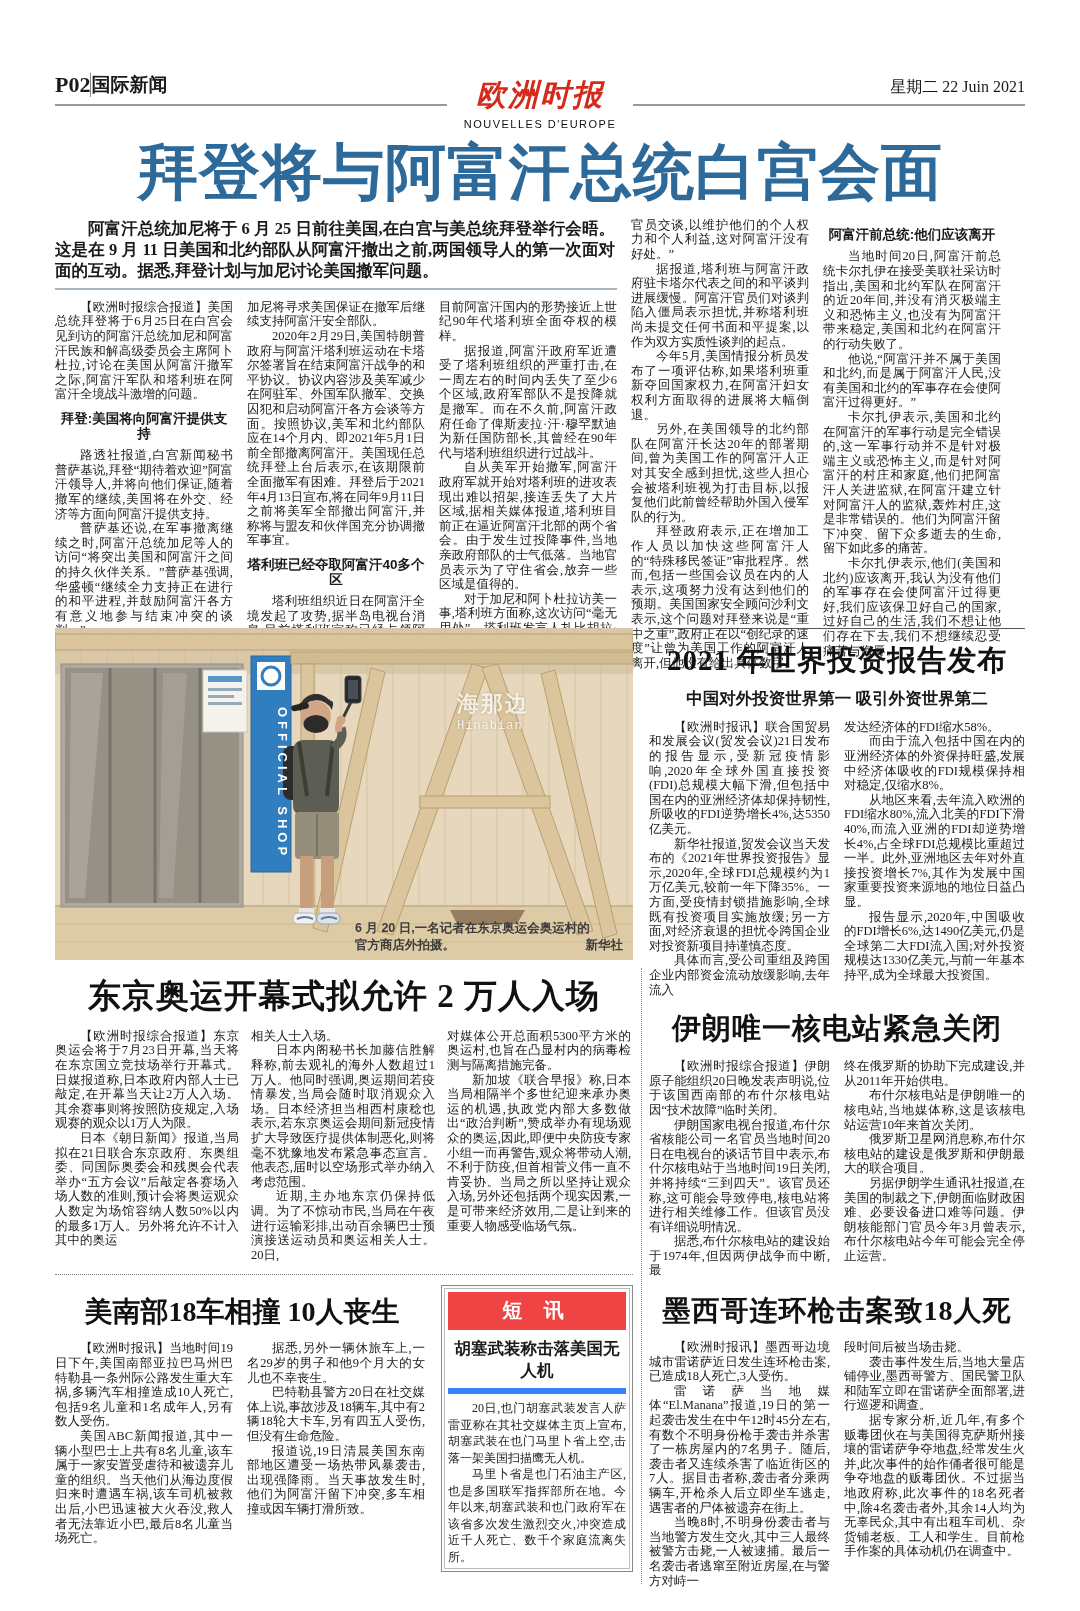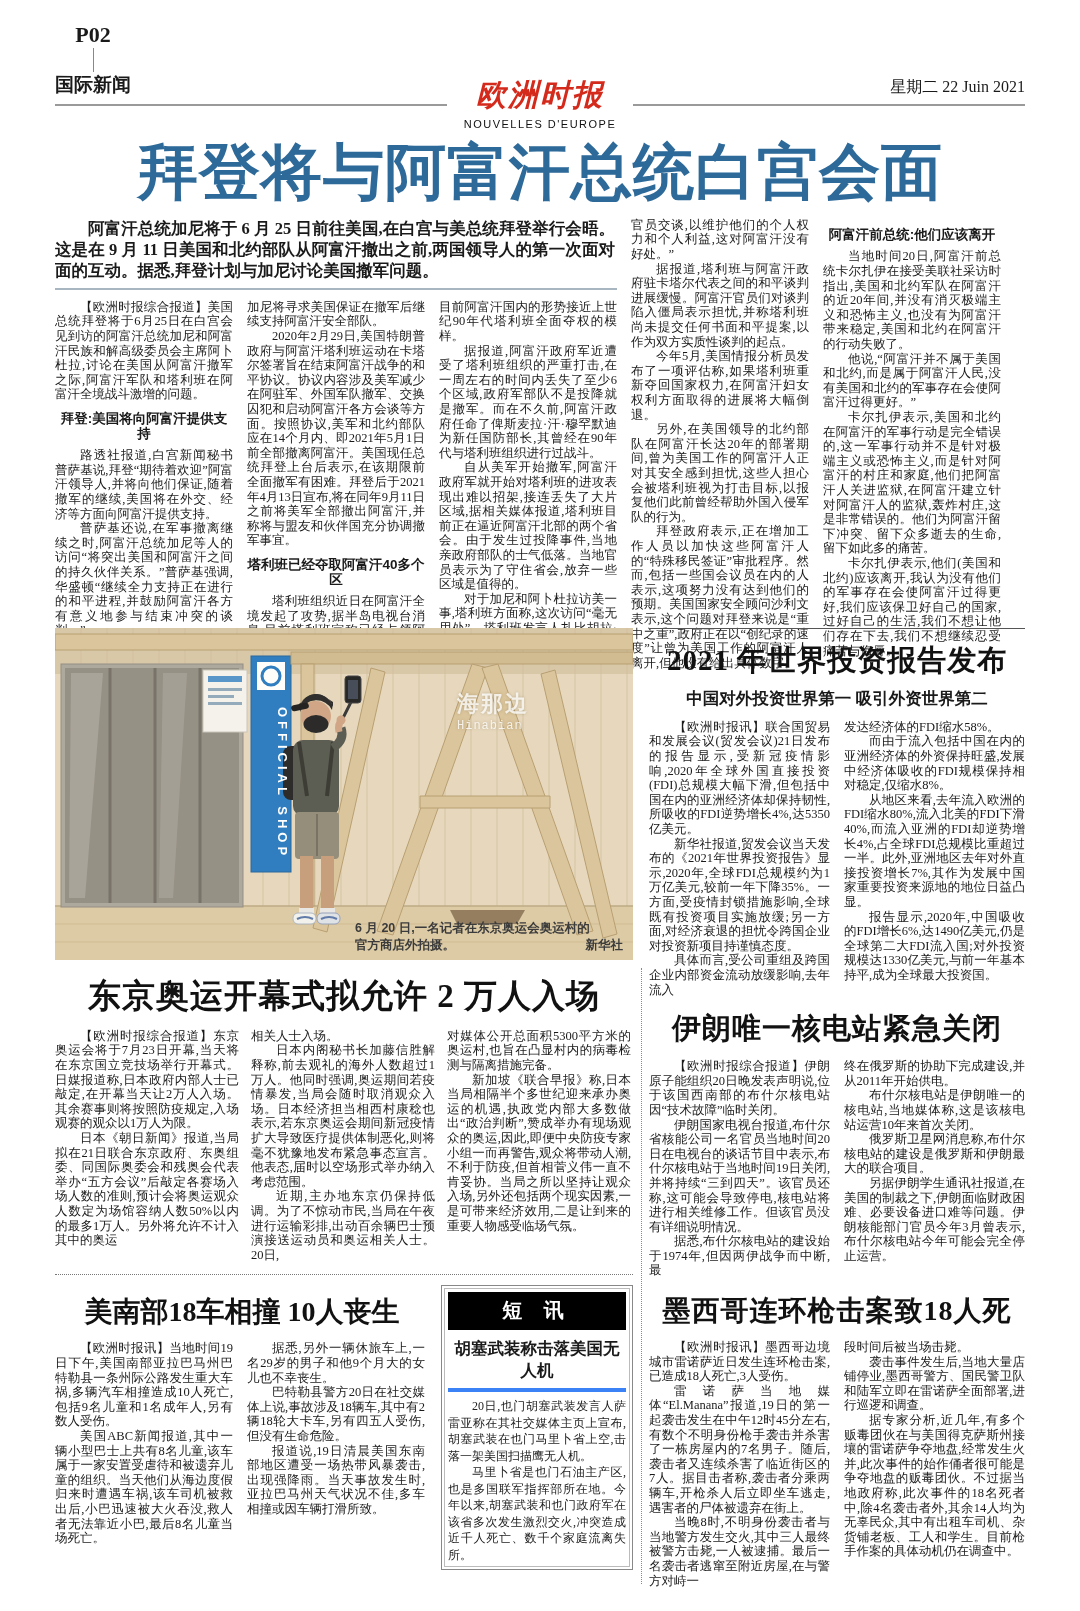--- a/index.html
+++ b/index.html
@@ -4,21 +4,21 @@
 <style>
   html,body{margin:0;padding:0;background:#fff;}
   .page{position:relative;width:1080px;height:1611px;margin:0 auto;background:#fff;overflow:hidden;
         font-family:"Liberation Serif","DejaVu Serif",serif;color:#1a1a1a;box-sizing:border-box;padding:50px 55px 0;}
 
   
   .header{position:relative;height:64px;}
   .hline{position:absolute;bottom:8px;height:2px;background:#9a9a9a;}
   .hline.l{left:0;width:392px;}
   .hline.r{right:0;width:392px;}
-  .h-left{position:absolute;left:0;bottom:16px;display:flex;align-items:center;flex-direction:column;}
+  .h-left{position:absolute;left:0;bottom:16px;display:flex;align-items:center;}
   .pageno{font-weight:bold;font-size:22px;}
   .h-div{width:1px;height:24px;background:#888;}
   .section-name{font-family:"Liberation Sans","DejaVu Sans",sans-serif;font-weight:bold;font-size:19px;}
   .h-right{position:absolute;right:0;bottom:16px;font-size:16px;}
   .logo{position:absolute;left:50%;transform:translateX(-50%);bottom:-16px;text-align:center;width:220px;}
   .logo-cn{color:#d42a1c;font-size:30px;font-weight:bold;font-style:italic;letter-spacing:2px;
            font-family:"Liberation Serif","DejaVu Serif",serif;}
   .logo-fr{font-family:"Liberation Sans","DejaVu Sans",sans-serif;font-size:11px;letter-spacing:1.5px;color:#111;margin-top:2px;}
 
   
@@ -77,23 +77,23 @@
   .tokyo .art-title{font-size:33px;letter-spacing:1px;}
   .dotted-hr{border:0;border-top:1px dotted #777;margin:12px 0 0;}
 
   .bottom-row{display:flex;gap:12px;margin-top:10px;}
   .crash{flex:1;}
   .crash .art-title{font-size:28px;margin:8px 0 10px;}
   .crash .cols2 .col{width:178px;}
 
   .briefs{flex:0 0 192px;border:1px solid #888;box-shadow:inset 0 0 0 2px #fff,inset 0 0 0 3px #bbb;
           padding:6px;box-sizing:border-box;background:#fff;}
-  .briefs-head{background:#000000;color:#fff;text-align:center;font-size:20px;font-weight:bold;
+  .briefs-head{background:#ef4444;color:#fff;text-align:center;font-size:20px;font-weight:bold;
                letter-spacing:8px;padding:5px 0 6px;font-family:"Liberation Sans","DejaVu Sans",sans-serif;}
-  .briefs-title{font-weight:bold;font-size:16.5px;text-align:center;margin:8px 0 6px;border-bottom:4px solid #3b82f6;
+  .briefs-title{font-weight:bold;font-size:16.5px;text-align:center;margin:8px 0 6px;border-bottom:6px solid #3b82f6;
                 padding-bottom:6px;font-family:"Liberation Sans","DejaVu Sans",sans-serif;}
   .briefs p{margin:0;font-size:12px;line-height:16.5px;text-align:justify;text-indent:2em;color:#222;}
 
   .iran .art-title{font-size:29px;margin:12px 0 10px;letter-spacing:1px;}
   .mexico .art-title{font-size:28px;margin:14px 0 10px;letter-spacing:1px;}
   .lower-right .cols2 .col{width:181px;}
 </style>
 </head>
 <body>
 
@@ -262,21 +262,21 @@
         <section class="crash">
           <h2 class="art-title">美南部18车相撞  10人丧生</h2>
           <div class="cols2">
             <div class="col">
               <p>【欧洲时报讯】当地时间19日下午,美国南部亚拉巴马州巴特勒县一条州际公路发生重大车祸,多辆汽车相撞造成10人死亡,包括9名儿童和1名成年人,另有数人受伤。</p>
               <p>美国ABC新闻报道,其中一辆小型巴士上共有8名儿童,该车属于一家安置受虐待和被遗弃儿童的组织。当天他们从海边度假归来时遭遇车祸,该车司机被救出后,小巴迅速被大火吞没,救人者无法靠近小巴,最后8名儿童当场死亡。</p>
             </div>
             <div class="col">
               <p>据悉,另外一辆休旅车上,一名29岁的男子和他9个月大的女儿也不幸丧生。</p>
               <p>巴特勒县警方20日在社交媒体上说,事故涉及18辆车,其中有2辆18轮大卡车,另有四五人受伤,但没有生命危险。</p>
-              <p>报道说,19日清晨美国东南部地区遭受一场热带风暴袭击,出现强降雨。当天事故发生时,亚拉巴马州天气状况不佳,多车相撞或因车辆打滑所致。</p>
+              <p>报道说,19日清晨美国东南部地区遭受一场热带风暴袭击,出现强降雨。当天事故发生时,他们为阿富汗留下冲突,多车相撞或因车辆打滑所致。</p>
             </div>
           </div>
         </section>
 
         <aside class="briefs">
           <div class="briefs-head">短 讯</div>
           <div class="briefs-title">胡塞武装称击落美国无人机</div>
           <p>20日,也门胡塞武装发言人萨雷亚称在其社交媒体主页上宣布,胡塞武装在也门马里卜省上空,击落一架美国扫描鹰无人机。</p>
           <p>马里卜省是也门石油主产区,也是多国联军指挥部所在地。今年以来,胡塞武装和也门政府军在该省多次发生激烈交火,冲突造成近千人死亡、数千个家庭流离失所。</p>
 

